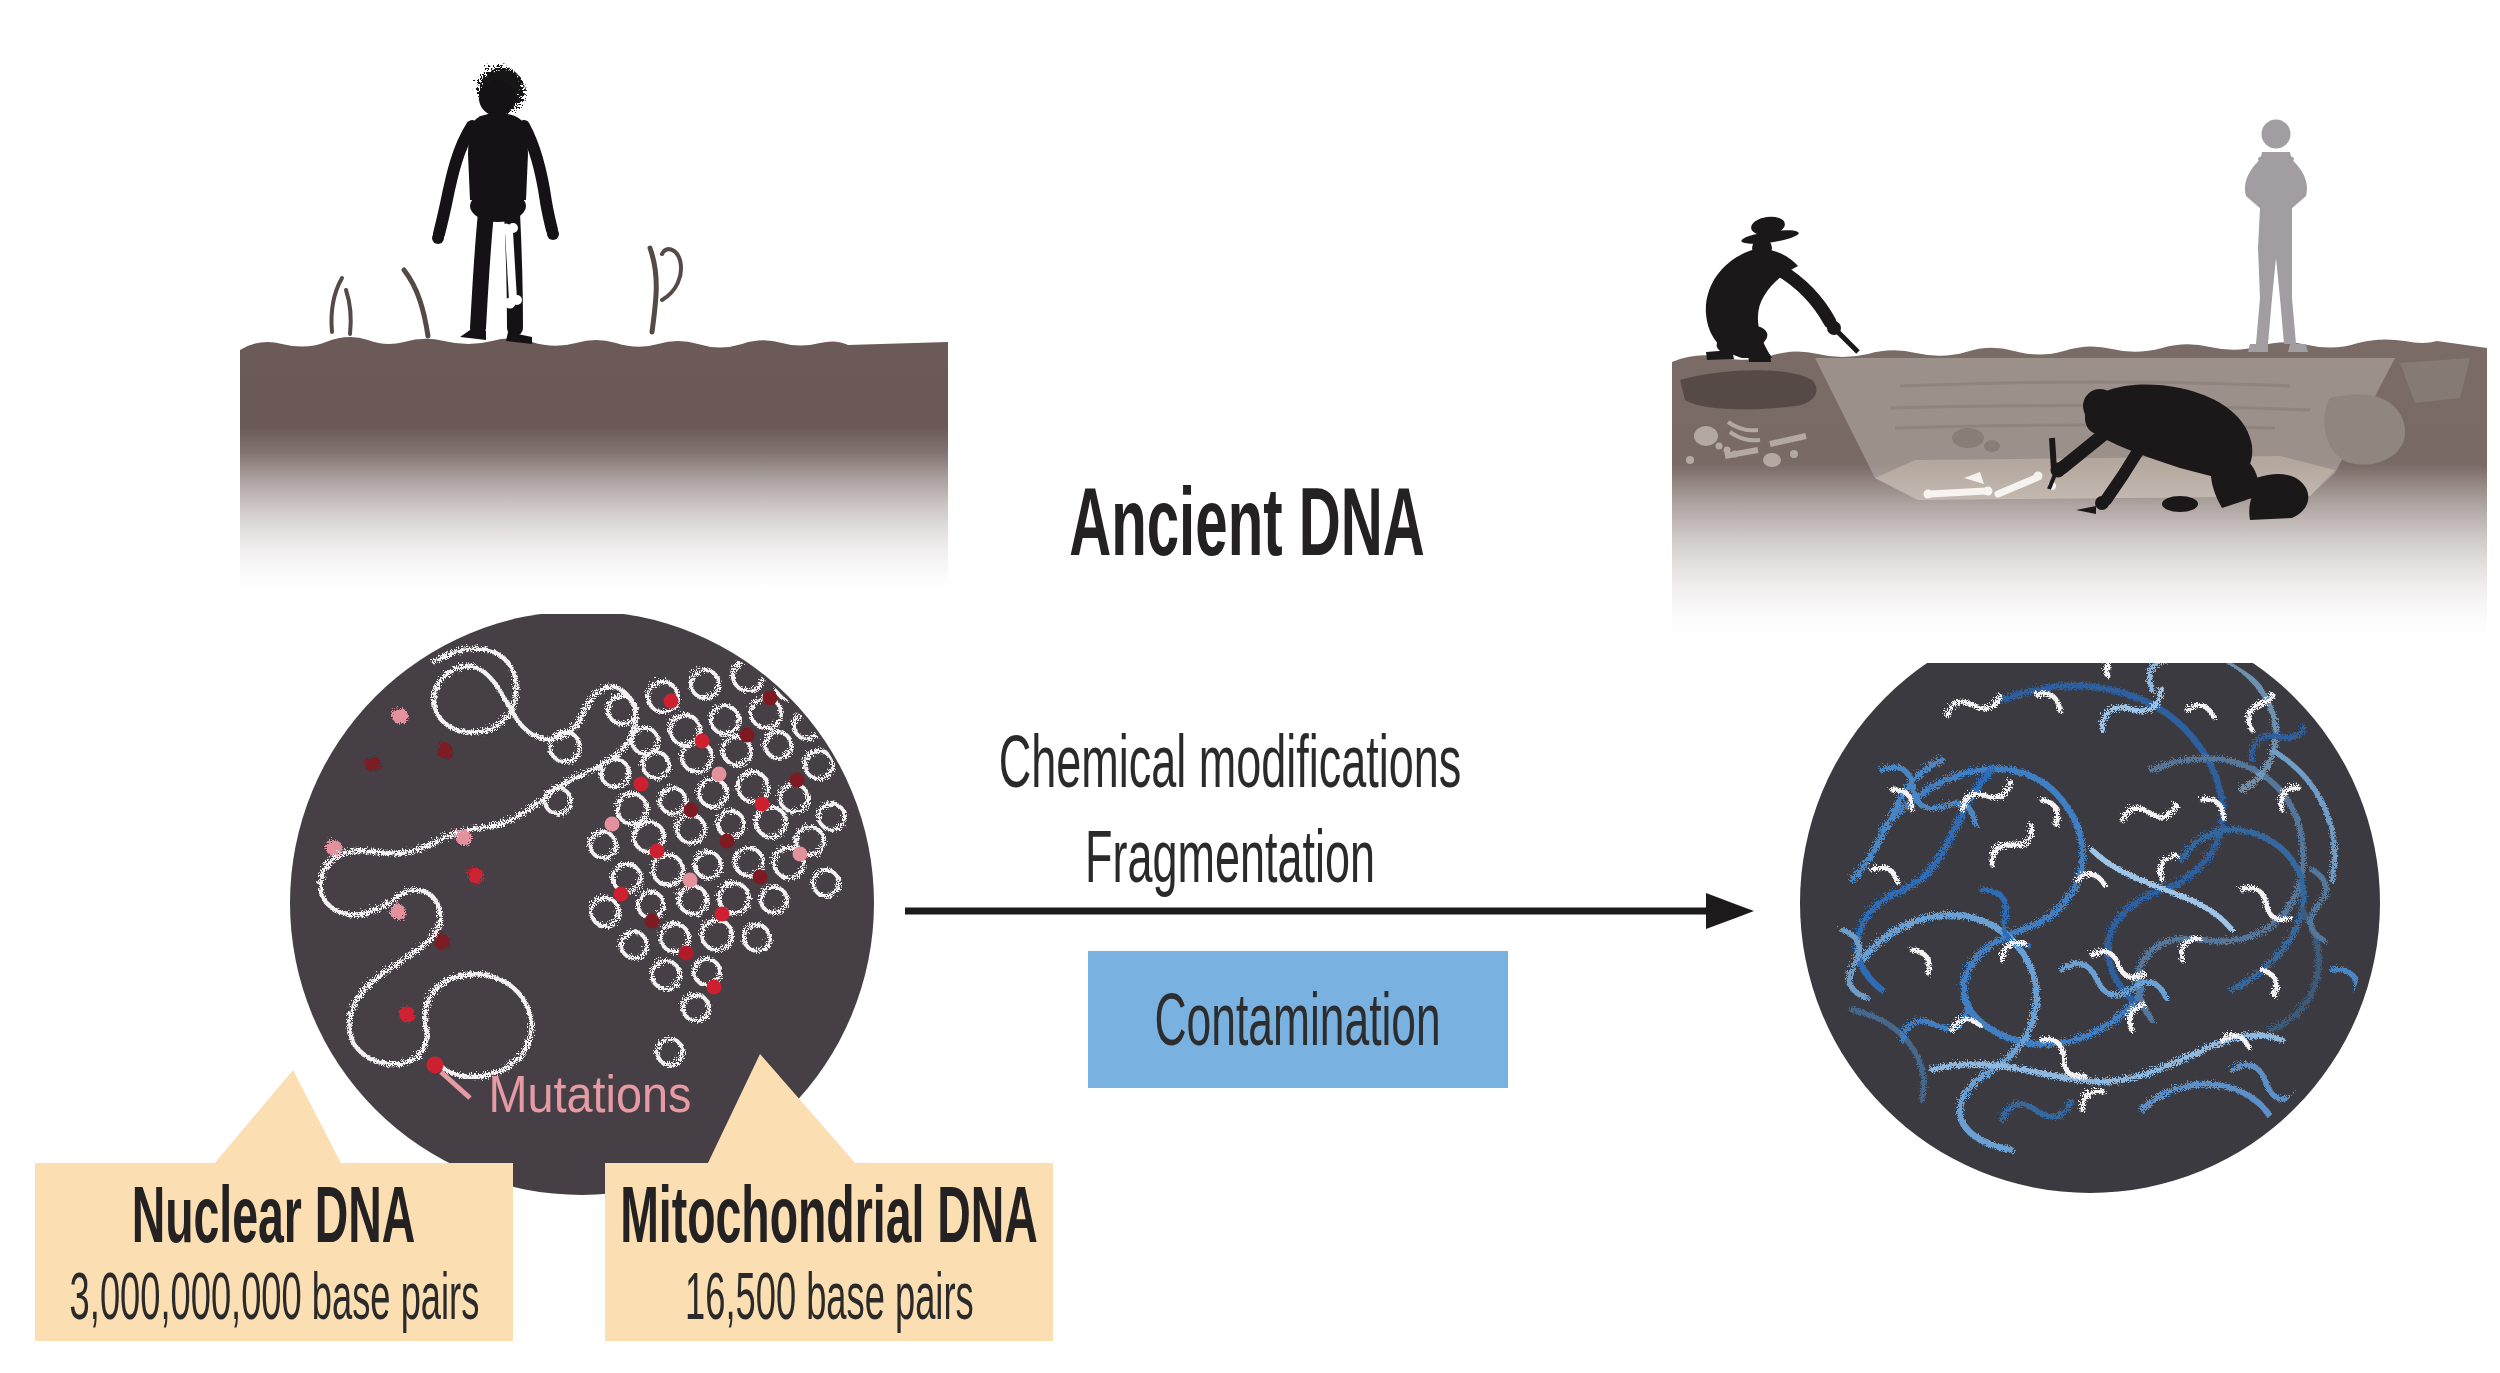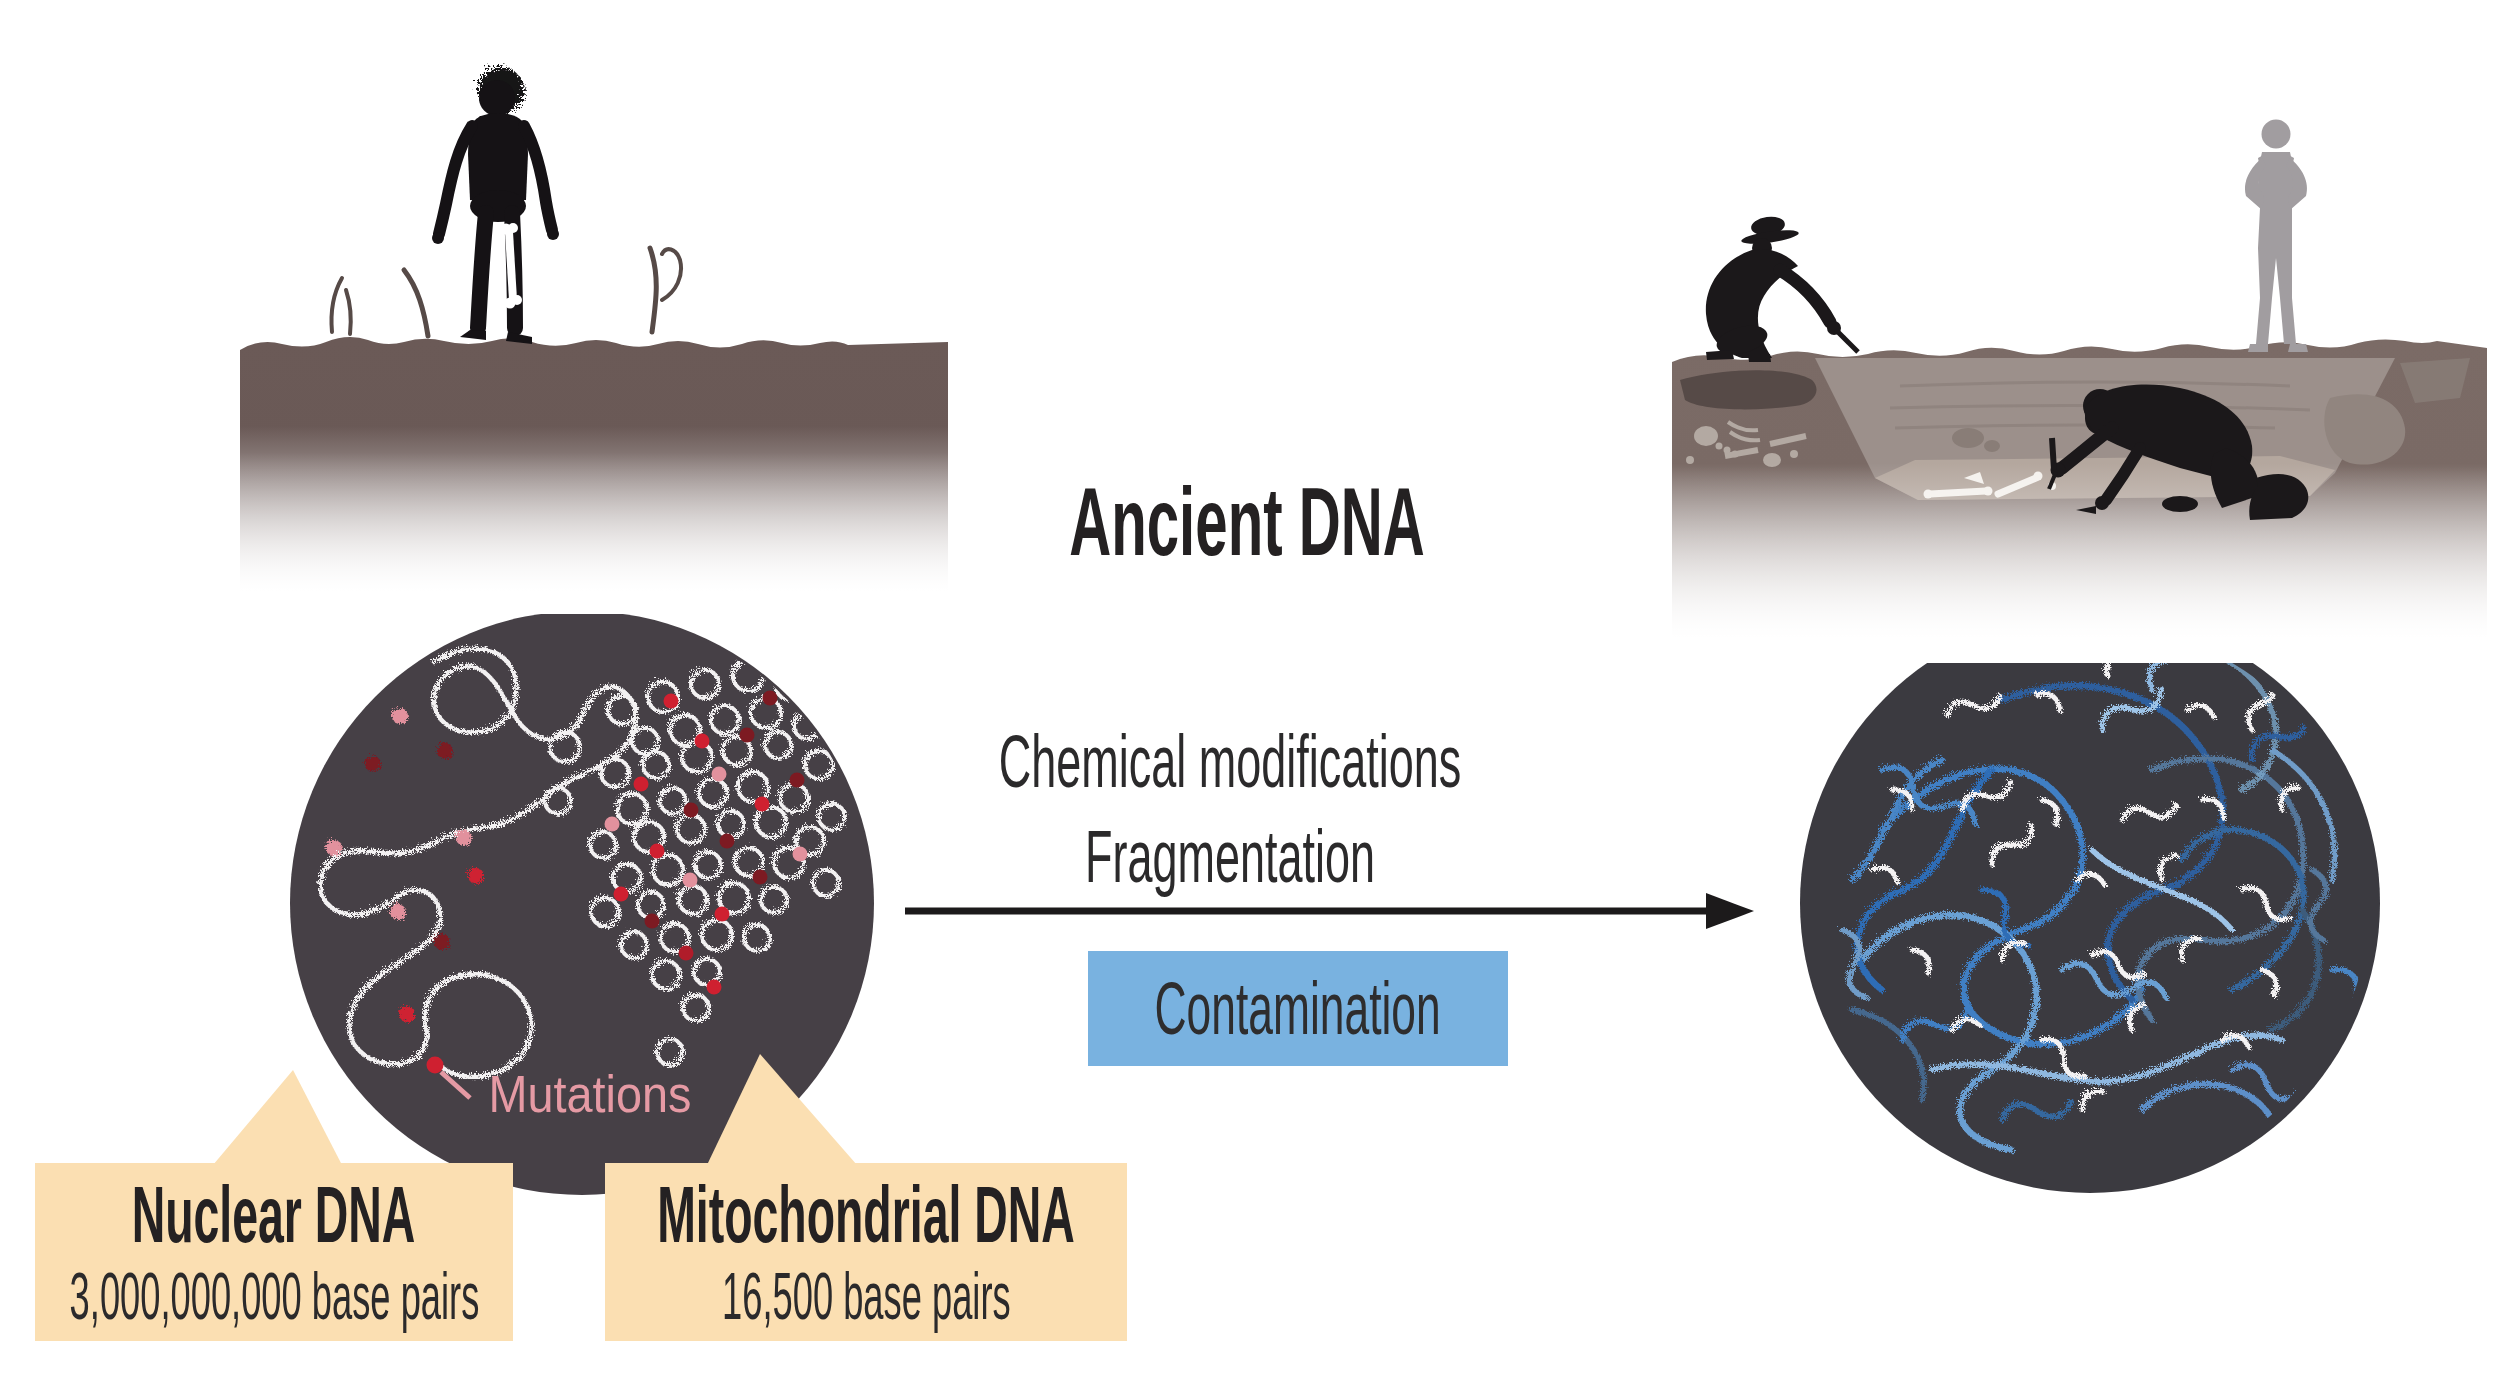--- a/index.html
+++ b/index.html
@@ -4,29 +4,29 @@
 <style>
   html,body{margin:0;padding:0;background:#ffffff;}
   .stage{position:relative;width:2500px;height:1373px;background:#fff;overflow:hidden;
          font-family:"Liberation Sans",sans-serif;margin-top:8px;}
   .stage svg.art{position:absolute;left:0;top:0;}
   .txt{position:absolute;white-space:nowrap;transform:translateX(-50%) scaleX(var(--sx,1));
        transform-origin:center top;}
   .title{left:1247px;top:458px;font-size:97px;font-weight:bold;color:#242122;--sx:.60;}
   .process{left:1230px;top:706px;font-size:75px;line-height:1.26;color:#2b2a2b;--sx:.60;text-align:center;}
   .mutations{left:590px;top:1056px;font-size:52px;color:#e59aa4;--sx:.90;}
-  .bluebox{position:absolute;left:1088px;top:943px;width:420px;height:115px;background:#79b2e0;
+  .bluebox{position:absolute;left:1088px;top:943px;width:420px;height:137px;background:#79b2e0;
            display:flex;align-items:center;justify-content:center;}
   .bluebox span{font-size:74px;color:#2e2d2e;transform:scaleX(.60);white-space:nowrap;}
   .callout{position:absolute;top:1155px;height:178px;background:#fbdfb2;display:flex;
            flex-direction:column;align-items:center;justify-content:center;gap:8px;}
   .callout .ct{font-size:80px;font-weight:bold;color:#242122;transform:scaleX(.58);white-space:nowrap;line-height:1;}
   .callout .cs{font-size:66px;color:#2b2a2b;transform:scaleX(.55);white-space:nowrap;line-height:1;}
   .nuclear{left:35px;width:478px;}
-  .mito{left:605px;width:522px;}
+  .mito{left:605px;width:448px;}
 </style>
 </head>
 <body>
 
 <div class="stage">
 
 <svg class="art" width="2500" height="1373" viewBox="0 0 2500 1373">
   <defs>
     <filter id="wig" x="-15%" y="-15%" width="130%" height="130%">
       <feTurbulence type="turbulence" baseFrequency="0.55" numOctaves="2" seed="7" result="n"></feTurbulence>

